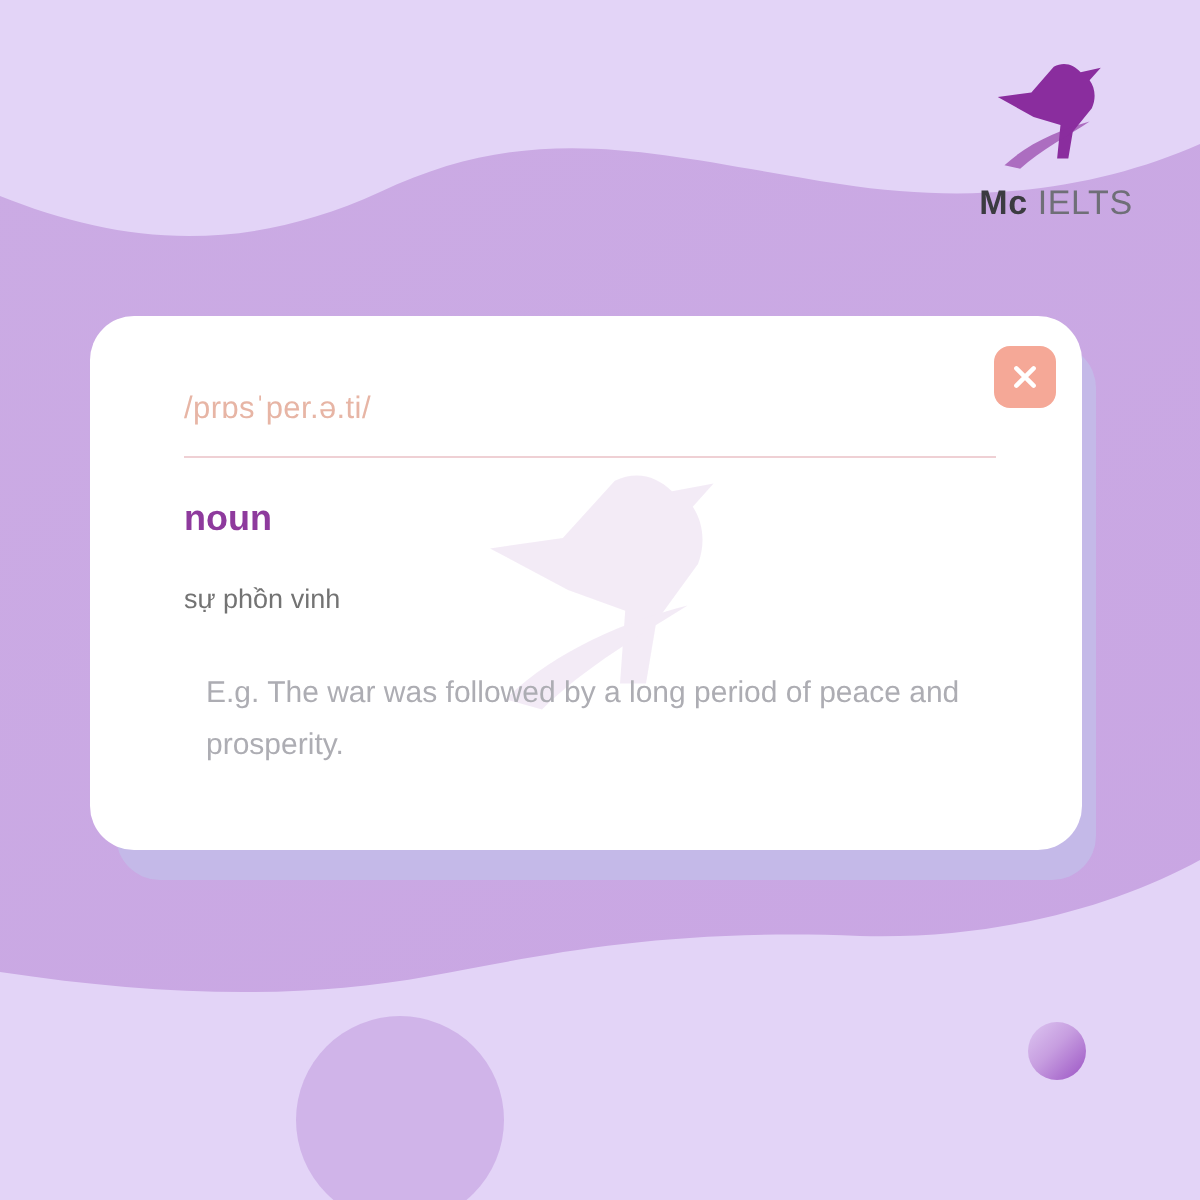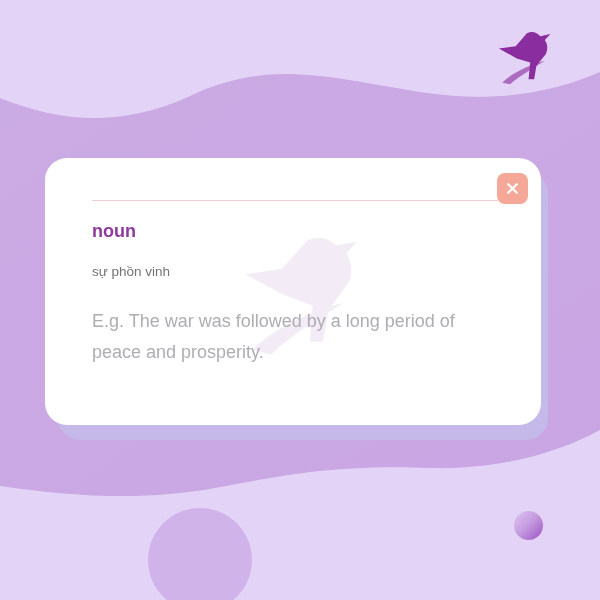--- a/index.html
+++ b/index.html
@@ -99,24 +99,25 @@
   }
 
   .meaning {
     margin-top: 22px;
     font-size: 13.5px;
     color: #737373;
   }
 
   .example {
     margin-top: 27px;
-    font-size: 18px;
+    font-size: 15px;
     line-height: 1.72;
     color: #adadb3;
     width: 390px;
+    margin-left: 11px;
   }
 
   
   .close-btn {
     position: absolute;
     left: 497px;
     top: 173px;
     width: 31px;
     height: 31px;
     border: none;
@@ -200,20 +201,21 @@
 
     <svg class="card-watermark" viewBox="0 0 120 100">
       <g fill="#e8d8ee">
         <path d="M58,8 C66,4 74,6 80,12 L96,9 L88,18 C92,24 93,32 90,40
                  L74,62 L70,86 L60,86 L62,58 L40,50 L10,34 L38,30 Z"></path>
       </g>
       <path d="M16,92 C34,74 62,62 86,56 C70,66 46,80 30,96 Z" fill="#e8d8ee"></path>
     </svg>
 
     <div class="card-inner">
+      <div class="phonetic">/prɒsˈper.ə.ti/</div>
       <div class="divider"></div>
       <div class="pos">noun</div>
       <div class="meaning">sự phồn vinh</div>
       <div class="example">E.g. The war was followed by a long period of peace and prosperity.</div>
     </div>
   </div>
 
   <button class="close-btn" aria-label="Close">
     <svg width="15" height="15" viewBox="0 0 16 16">
       <path d="M3.4 3.4 L12.6 12.6 M12.6 3.4 L3.4 12.6" stroke="#ffffff" stroke-width="2.4" stroke-linecap="round"></path>
@@ -221,17 +223,20 @@
   </button>
 
   <div class="brand">
     <svg class="brand-mark" viewBox="0 0 120 100">
       <g fill="#8a2d9e">
         <path d="M58,6 C67,1 76,4 82,11 L100,7 L90,18 C95,25 96,34 92,43
                  L75,64 L71,88 L61,88 L64,58 L40,51 L8,33 L38,29 Z"></path>
       </g>
       <path d="M14,94 C34,75 64,62 90,55 C72,67 46,81 28,97 Z" fill="#8a2d9e" opacity="0.62"></path>
     </svg>
+    <div class="brand-text">
+      <span class="brand-mc">Mc</span><span>&nbsp;</span><span class="brand-ielts">IELTS</span>
+    </div>
   </div>
 
   <div class="sphere"></div>
 
 </div>
 
 </body></html>

